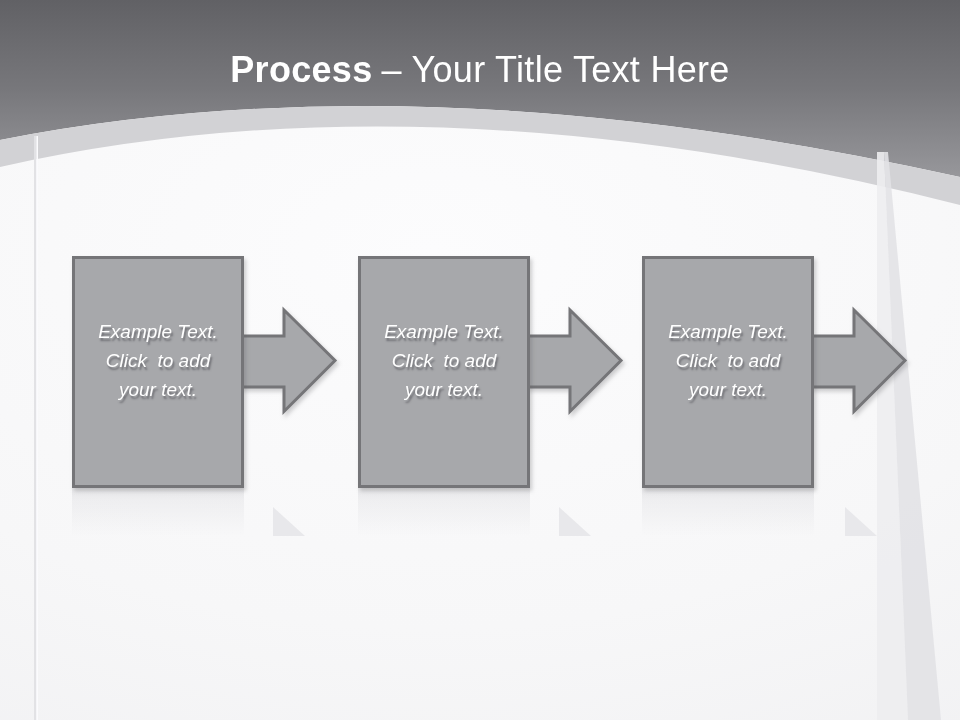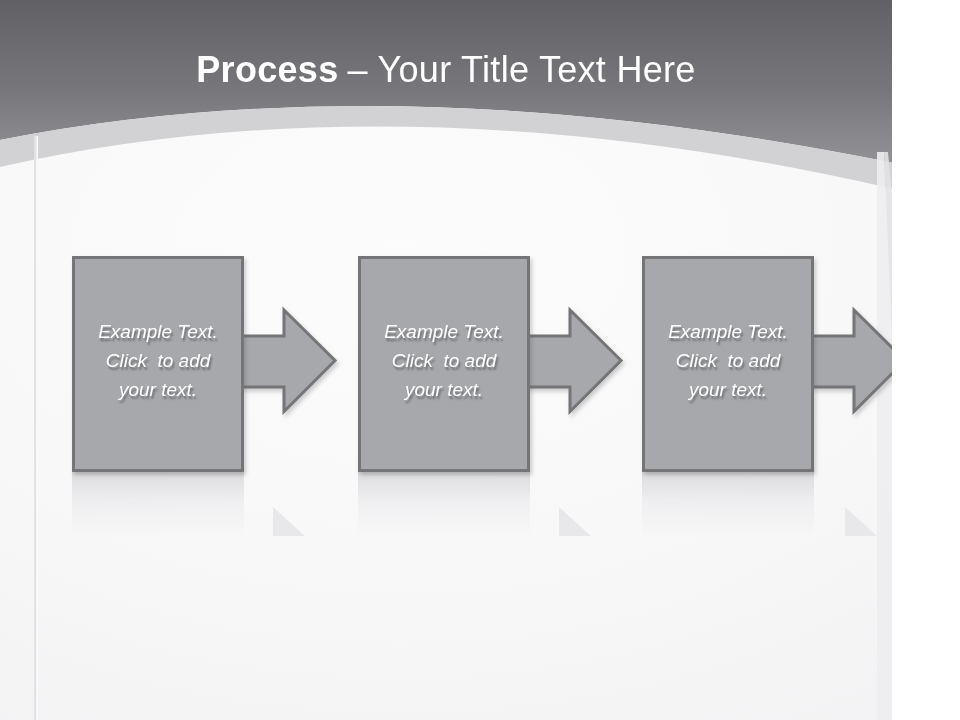--- a/index.html
+++ b/index.html
@@ -1,18 +1,18 @@
 <!DOCTYPE html>
 <html><head>
 <meta charset="utf-8">
 <style>
   html, body { margin: 0; padding: 0; background: #ffffff; }
   .slide {
     position: relative;
-    width: 892px; height: 720px;
+    width: 960px; height: 720px;
     overflow: hidden;
     font-family: "Liberation Sans", sans-serif;
     background: radial-gradient(120% 95% at 45% 35%, #fcfcfd 0%, #f7f7f8 55%, #efeff1 100%);
     text-decoration: underline;
   }
   .bg-svg { position: absolute; left: 0; top: 0; width: 960px; height: 720px; pointer-events: none; }
 
   .slide-title {
     position: absolute; left: 0; right: 0; top: 47px;
     margin: 0; text-align: center;
@@ -20,21 +20,21 @@
     color: #ffffff; letter-spacing: 0.3px;
   }
   .slide-title .t-bold { font-weight: 700; }
   .slide-title .t-rest { margin-left: 9px; white-space: pre; }
 
   .step-box {
     position: absolute; top: 256px; width: 166px; height: 202px;
     background: #a7a8ab; border: 3px solid #757578;
     box-shadow: 2px 3px 4px rgba(95,95,100,0.30);
     display: flex; flex-direction: column; justify-content: center; align-items: center;
-    padding-bottom: 8px; box-sizing: content-box;
+    padding-bottom: 24px; box-sizing: content-box;
     z-index: 3;
   }
   .box-line {
     font-style: italic; font-size: 19px; line-height: 29px;
     color: #ffffff; white-space: pre; text-align: center;
     text-shadow: 1.5px 2.5px 2px rgba(72,72,78,0.60);
   }
   .arrow-svg {
     position: absolute; top: 308px; width: 96px; height: 106px;
     z-index: 2; overflow: visible;

